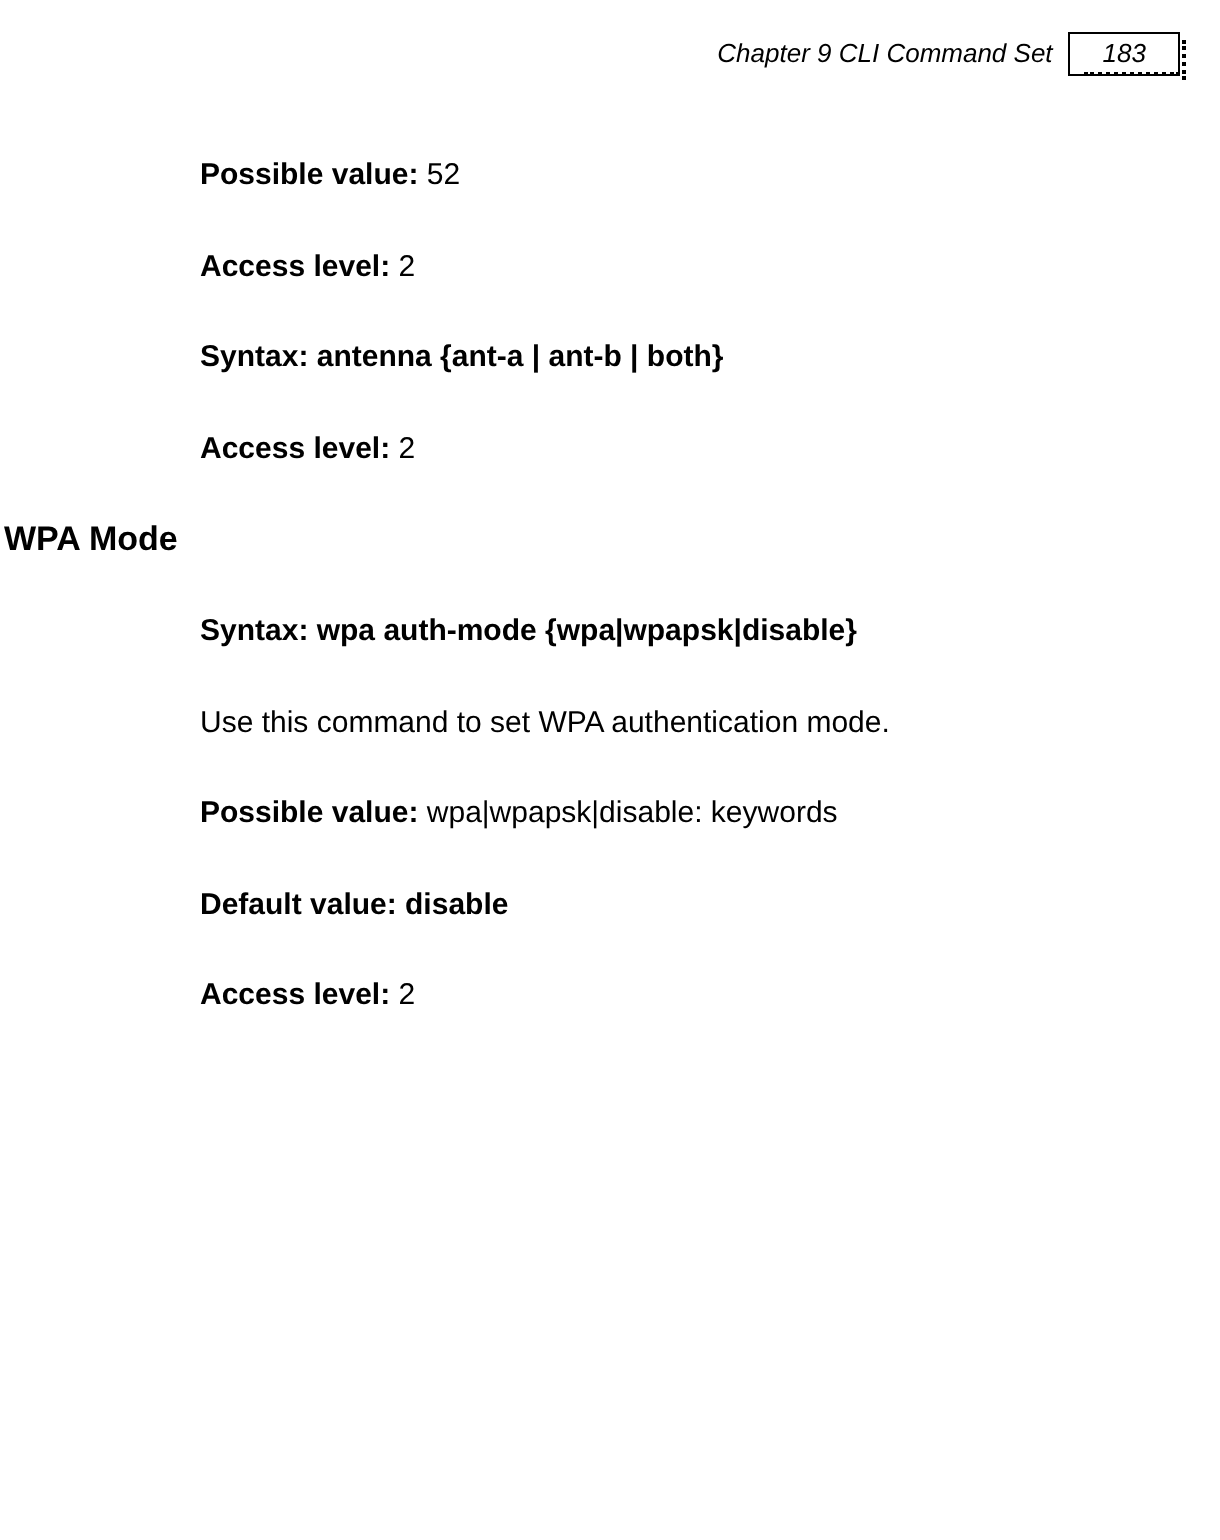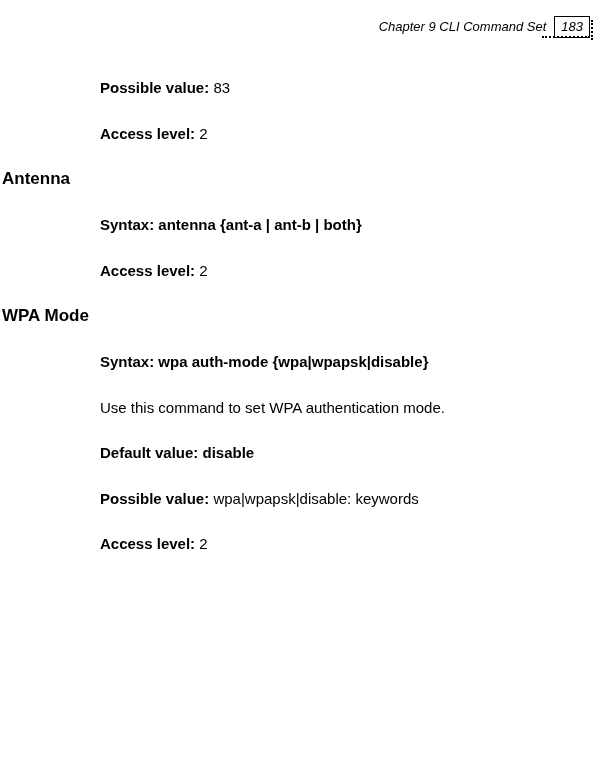--- a/index.html
+++ b/index.html
@@ -25,21 +25,21 @@
       align-items: stretch;
     }
     .header-text {
       font-style: italic;
       font-size: 13px;
       padding: 3px 8px 3px 0;
       line-height: 1.2;
     }
     .page-number-box {
       border: 1.5px solid #000;
-      padding: 2px 6px;
+      padding: 2px 16px;
       font-size: 13px;
       font-style: italic;
       line-height: 1.2;
       display: flex;
       align-items: center;
     }
     .dotted-decoration {
       position: absolute;
       top: 36px;
       right: 20px;
@@ -89,51 +89,50 @@
   <span class="page-number-box">183</span>
 </div>
 <div class="dotted-decoration"></div>
 <div class="dotted-decoration-side"></div>
 
 <div class="content">
 
   <div class="indented-block">
 
     <p class="para">
-      <span class="bold">Possible value: </span><span>83</span>
+      <span class="bold">Possible value: </span><span>52</span>
     </p>
 
     <p class="para">
       <span class="bold">Access level: </span><span>2</span>
     </p>
   </div>
 
-  <h2 class="section-heading">Antenna</h2>
 
   <div class="indented-block">
 
     <p class="para bold">Syntax: antenna {ant-a | ant-b | both}</p>
 
 
     <p class="para">
       <span class="bold">Access level: </span><span>2</span>
     </p>
   </div>
 
   <h2 class="section-heading">WPA Mode</h2>
 
   <div class="indented-block">
     <p class="para bold">Syntax: wpa auth-mode  {wpa|wpapsk|disable}</p>
 
     <p class="para">Use this command to set WPA authentication mode.</p>
 
-    <p class="para bold">Default value: disable</p>
-
     <p class="para">
       <span class="bold">Possible value: </span><span>wpa|wpapsk|disable: keywords</span>
     </p>
+
+    <p class="para bold">Default value: disable</p>
 
     <p class="para">
       <span class="bold">Access level: </span><span>2</span>
     </p>
   </div>
 
 </div>
 
 </body></html>

